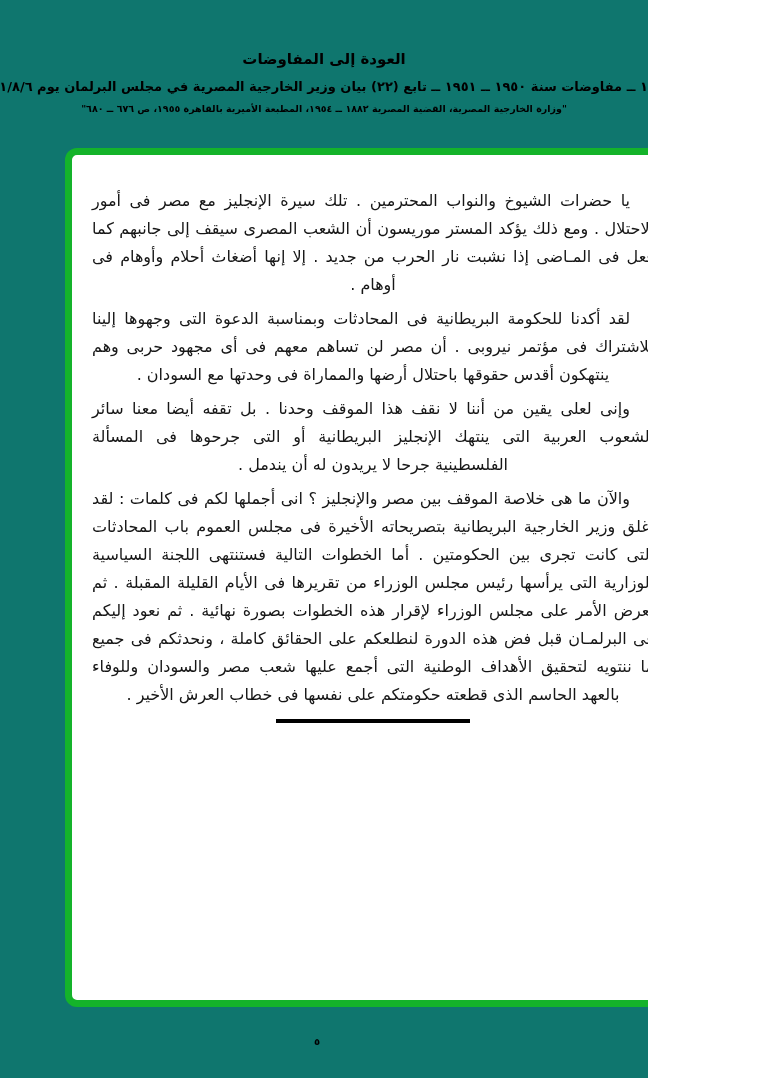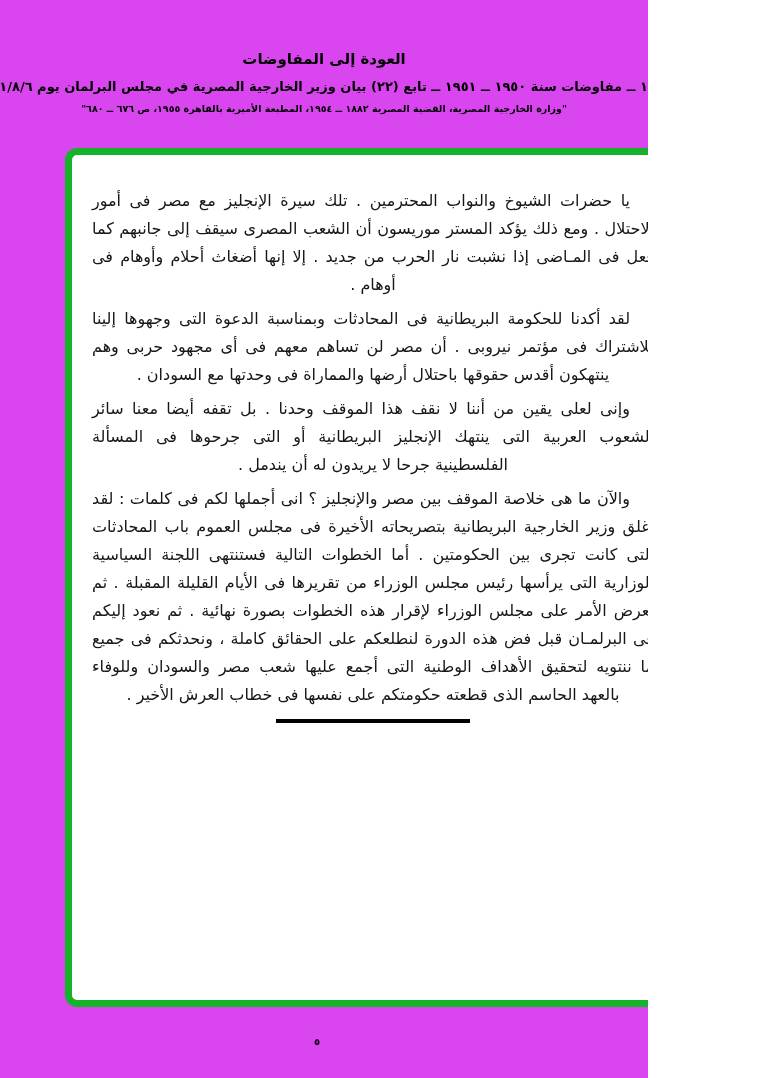--- a/index.html
+++ b/index.html
@@ -5,21 +5,21 @@
   html, body {
     margin: 0;
     padding: 0;
     background: #ffffff;
     font-family: "DejaVu Sans", sans-serif;
   }
   .page {
     position: relative;
     width: 648px;
     height: 1078px;
-    background: #d946ef;
+    background: #0f766e;
     overflow: hidden;
     color: #000000;
   }
 
   
   .page-header {
     padding-top: 50px;
     text-align: center;
   }
   .doc-title {

